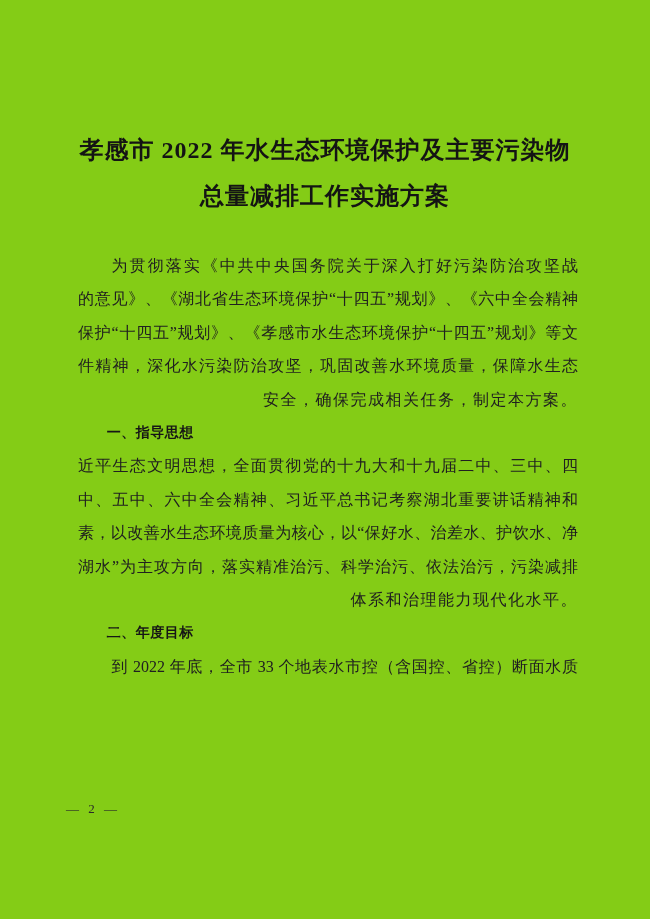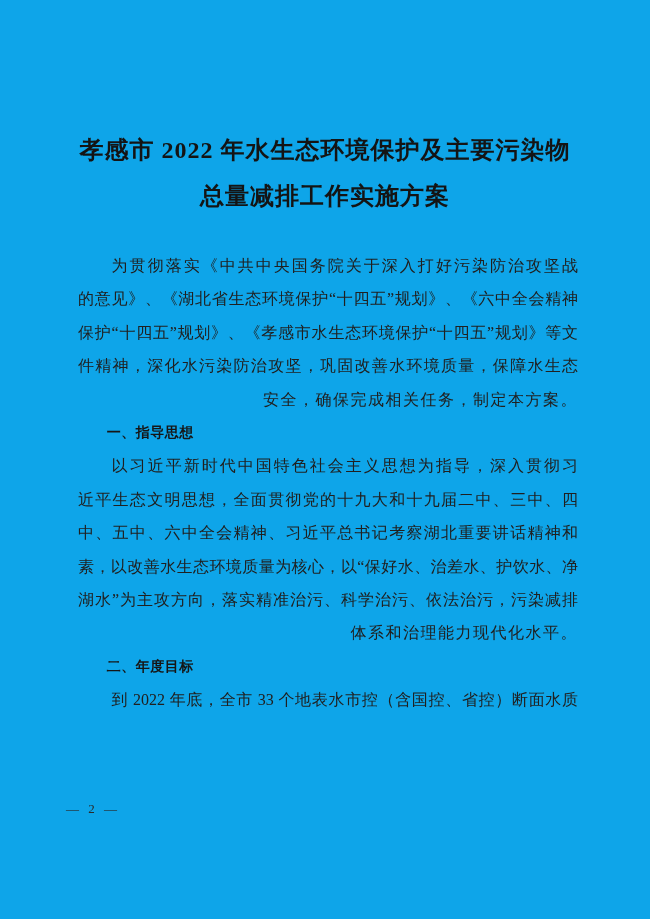--- a/index.html
+++ b/index.html
@@ -4,21 +4,21 @@
 <style>
   html, body {
     margin: 0;
     padding: 0;
     background: #ffffff;
   }
   #page {
     position: relative;
     width: 650px;
     height: 919px;
-    background: #0ea5e9;
+    background: #84cc16;
     overflow: hidden;
     color: #1f1f1f;
   }
   .doc-title {
     position: absolute;
     top: 127px;
     left: 0;
     width: 650px;
     text-align: center;
     font-family: "Liberation Serif", "DejaVu Serif", serif;
@@ -82,21 +82,20 @@
     <div>总量减排工作实施方案</div>
   </div>
 
   <div class="doc-body">
       <div class="line j indent">为贯彻落实《中共中央国务院关于深入打好污染防治攻坚战</div>
       <div class="line j">的意见》、《湖北省生态环境保护“十四五”规划》、《六中全会精神</div>
       <div class="line j">保护“十四五”规划》、《孝感市水生态环境保护“十四五”规划》等文</div>
       <div class="line j">件精神，深化水污染防治攻坚，巩固改善水环境质量，保障水生态</div>
       <div class="line plain">安全，确保完成相关任务，制定本方案。</div>
       <div class="heading">一、指导思想</div>
-      <div class="line j indent">以习近平新时代中国特色社会主义思想为指导，深入贯彻习</div>
       <div class="line j">近平生态文明思想，全面贯彻党的十九大和十九届二中、三中、四</div>
       <div class="line j">中、五中、六中全会精神、习近平总书记考察湖北重要讲话精神和</div>
       <div class="line j">素，以改善水生态环境质量为核心，以“保好水、治差水、护饮水、净</div>
       <div class="line j">湖水”为主攻方向，落实精准治污、科学治污、依法治污，污染减排</div>
       <div class="line plain">体系和治理能力现代化水平。</div>
       <div class="heading">二、年度目标</div>
       <div class="line j indent">到 2022 年底，全市 33 个地表水市控（含国控、省控）断面水质</div>
     </div>
 
   <div class="page-number">— 2 —</div>

